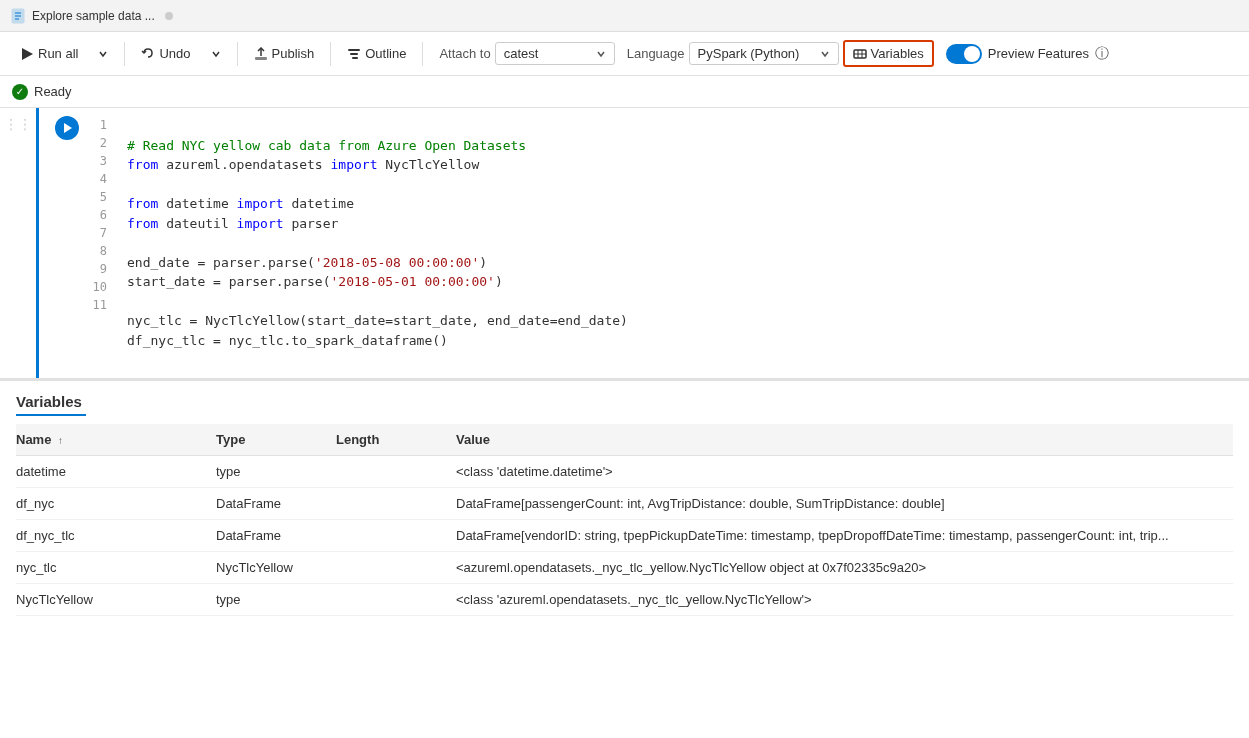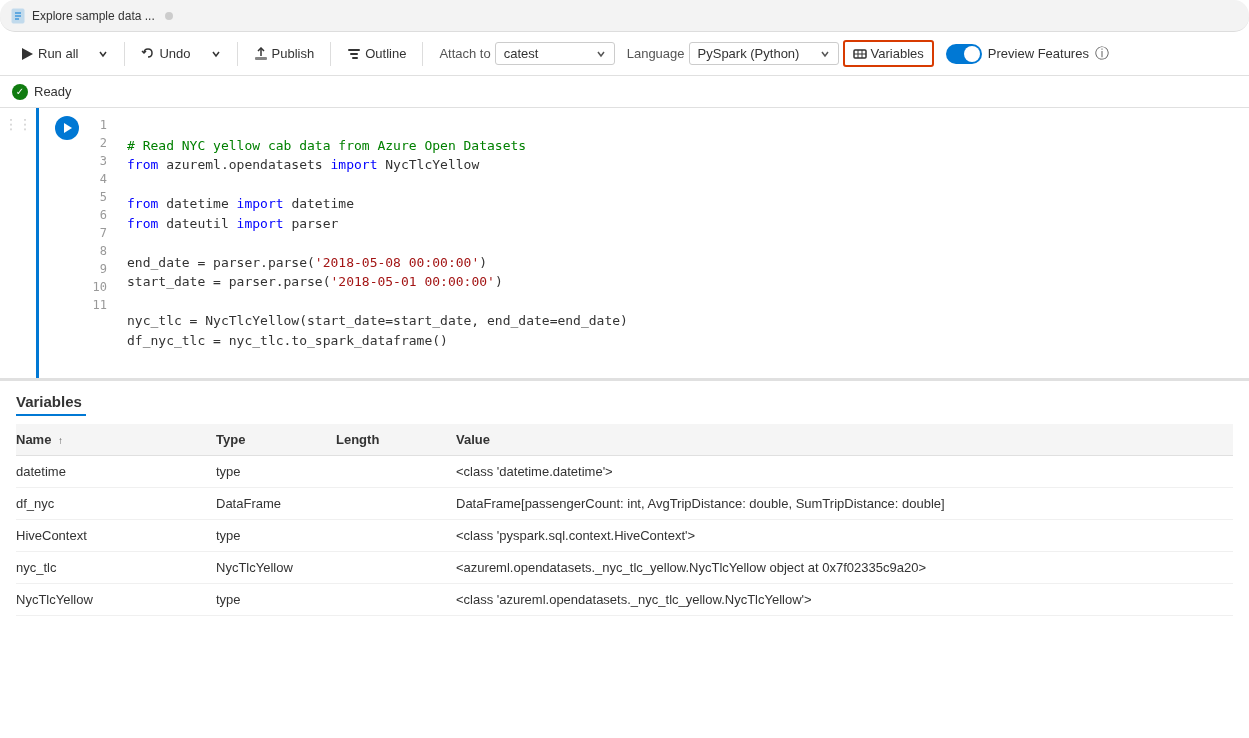--- a/index.html
+++ b/index.html
@@ -7,21 +7,20 @@
 
     
     .title-bar {
       display: flex;
       align-items: center;
       height: 32px;
       background: #f3f3f3;
       border-bottom: 1px solid #ddd;
       padding: 0 10px;
       gap: 6px;
-      border-radius: 15px;
     }
     .title-bar-text { font-size: 12px; color: #333; }
     .title-bar-dot { width: 8px; height: 8px; background: #ccc; border-radius: 50%; display: inline-block; margin-left: 4px; }
 
     
     .toolbar {
       display: flex;
       align-items: center;
       height: 44px;
       background: #fff;
@@ -431,24 +430,24 @@
             <td></td>
             <td>&lt;class 'datetime.datetime'&gt;</td>
           </tr>
           <tr>
             <td>df_nyc</td>
             <td>DataFrame</td>
             <td></td>
             <td>DataFrame[passengerCount: int, AvgTripDistance: double, SumTripDistance: double]</td>
           </tr>
           <tr>
-            <td>HiveContext</td>
-            <td>type</td>
+            <td>df_nyc_tlc</td>
+            <td>DataFrame</td>
             <td></td>
-            <td>&lt;class 'pyspark.sql.context.HiveContext'&gt;</td>
+            <td>DataFrame[vendorID: string, tpepPickupDateTime: timestamp, tpepDropoffDateTime: timestamp, passengerCount: int, trip...</td>
           </tr>
           <tr>
             <td>nyc_tlc</td>
             <td>NycTlcYellow</td>
             <td></td>
             <td>&lt;azureml.opendatasets._nyc_tlc_yellow.NycTlcYellow object at 0x7f02335c9a20&gt;</td>
           </tr>
           <tr>
             <td>NycTlcYellow</td>
             <td>type</td>

